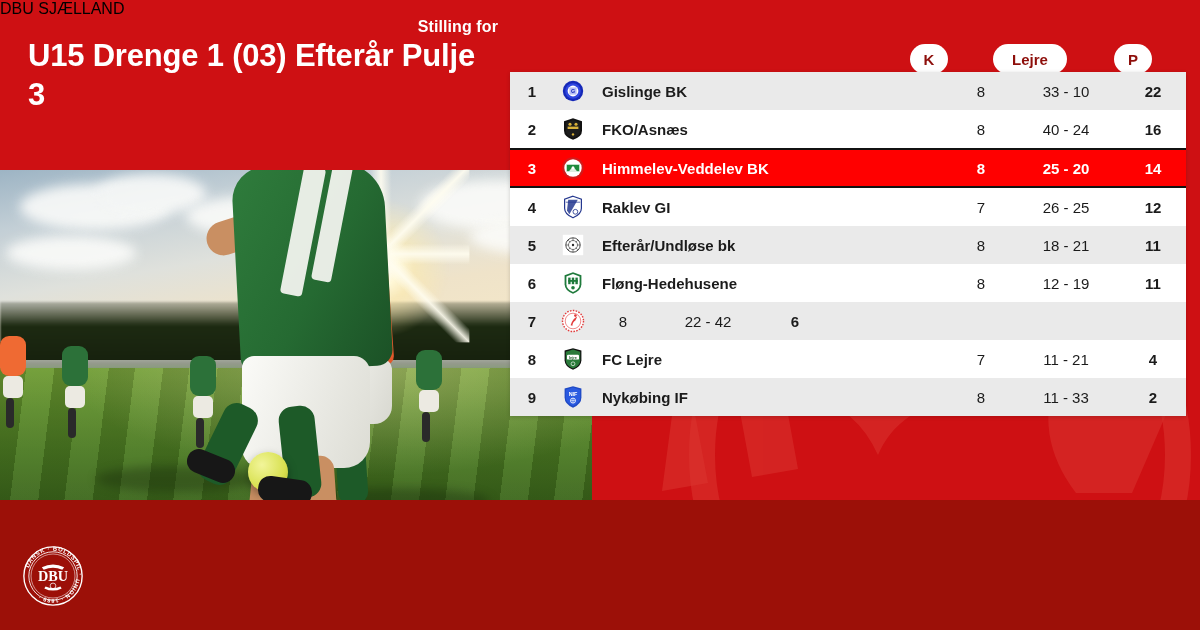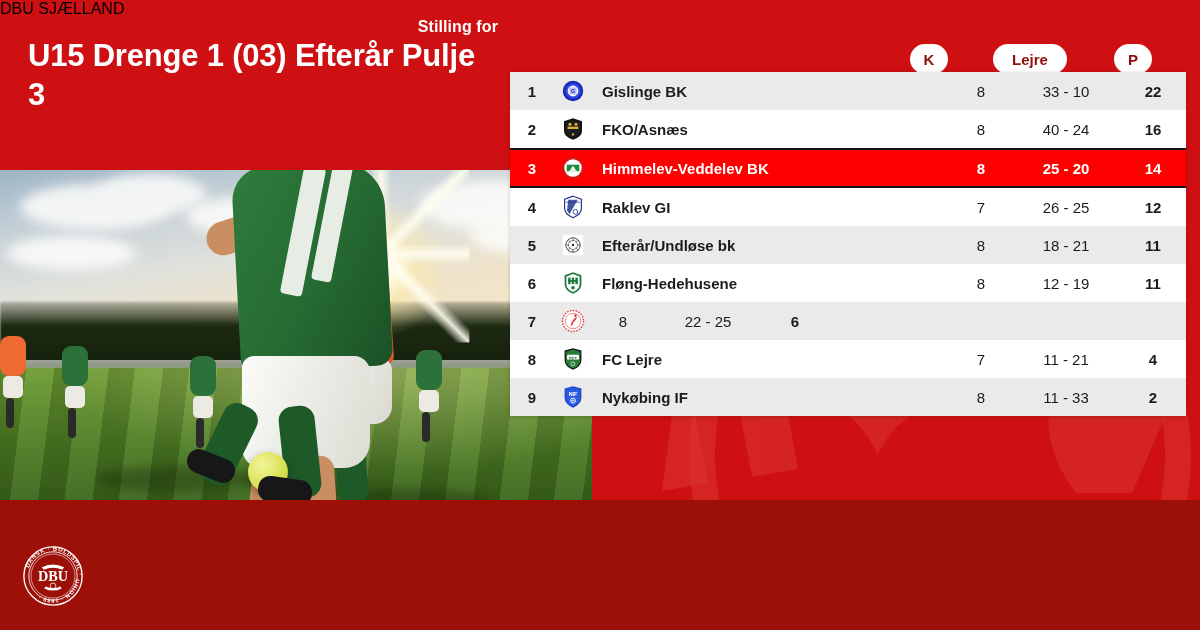--- a/index.html
+++ b/index.html
@@ -381,21 +381,21 @@
         <div class="c-pos">7</div>
         <div class="c-crest">
           <svg class="crest" viewBox="0 0 40 40" aria-hidden="true">
             <circle cx="20" cy="20" r="17.5" fill="#ffffff" stroke="#e23b3b" stroke-width="2.4" stroke-dasharray="2.6 2.2"></circle>
             <circle cx="20" cy="20" r="13" fill="#ffffff" stroke="#e23b3b" stroke-width="1"></circle>
             <path d="M16 27 q4 -12 11 -14 l-3 6 q-5 3 -5 9z" fill="#e23b3b"></path>
             <circle cx="24" cy="11" r="2.2" fill="#e23b3b"></circle>
           </svg>
         </div>
         <div class="c-k">8</div>
-        <div class="c-score">22 - 25</div>
+        <div class="c-score">22 - 42</div>
         <div class="c-p">6</div>
       </div>
       <div class="row plain">
         <div class="c-pos">8</div>
         <div class="c-crest">
           <svg class="crest" viewBox="0 0 40 40" aria-hidden="true">
             <path d="M20 2 L34 6 v16 q0 10 -14 16 q-14 -6 -14 -16 V6z" fill="#111111"></path>
             <path d="M20 4 L32 8 v14 q0 9 -12 14 q-12 -5 -12 -14 V8z" fill="#2a7a3a"></path>
             <rect x="10" y="13" width="20" height="8" rx="2" fill="#ffffff"></rect>
             <text x="20" y="20" text-anchor="middle" font-size="6.5" font-weight="bold" fill="#1f5e2c" font-family="Liberation Sans, sans-serif">lejre</text>

